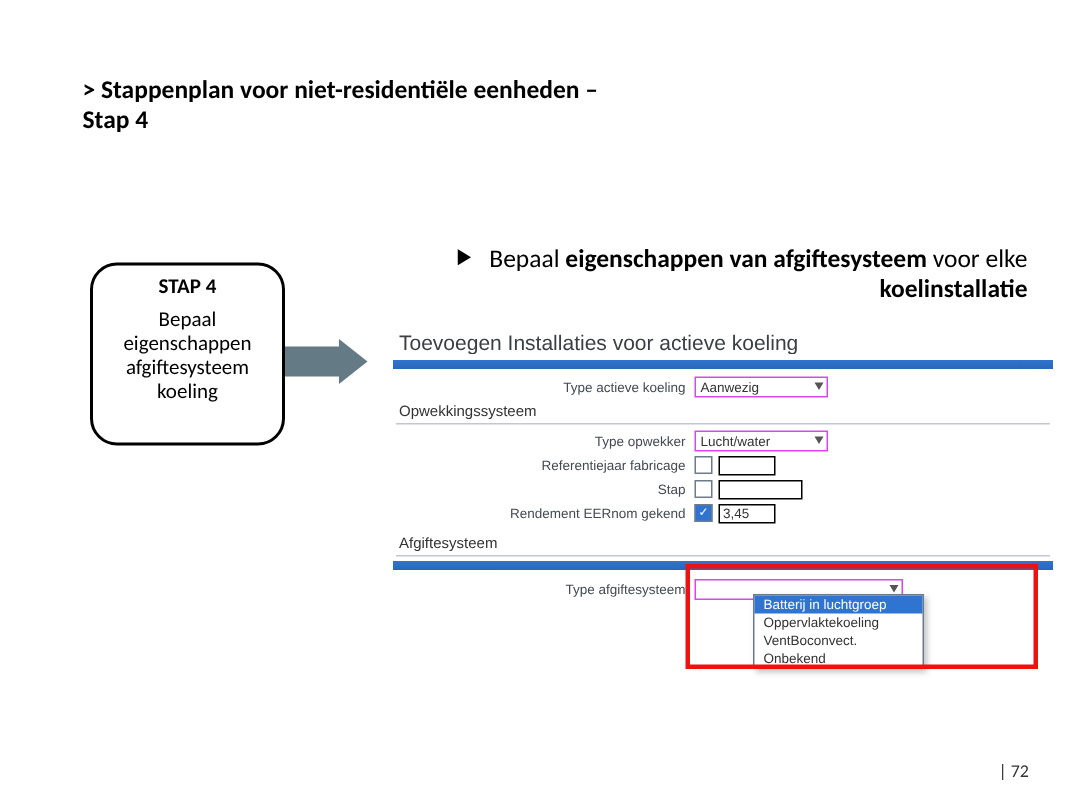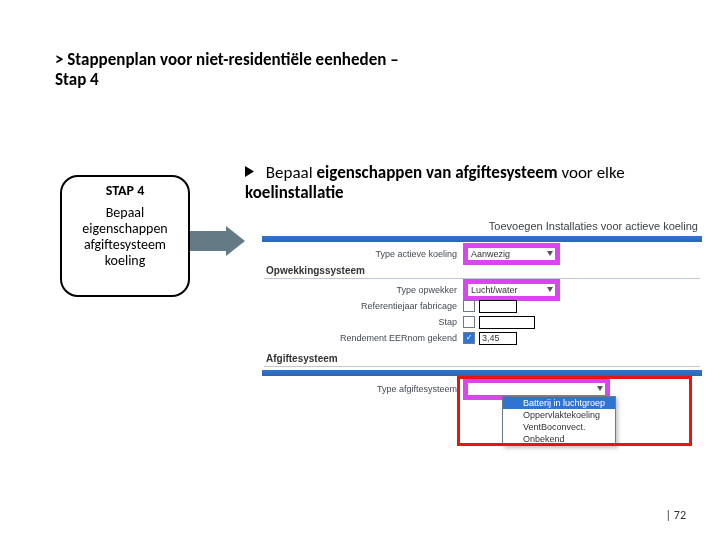--- a/index.html
+++ b/index.html
@@ -67,20 +67,21 @@
   }
 
   
   .bullet-row {
     position: absolute;
     left: 245px;
     top: 163px;
     width: 440px;
     font-size: 17px;
     line-height: 1.2;
+    text-align: right;
   }
   .bullet-marker {
     display: inline-block;
     vertical-align: top;
     margin-right: 6px;
     margin-top: 3px;
   }
   .bullet-marker svg { display: block; }
   .bullet-text { display: inline; }
 
@@ -89,34 +90,33 @@
     position: absolute;
     left: 262px;
     top: 218px;
     width: 440px;
     height: 230px;
     background: #fff;
     font-family: "Segoe UI", Arial, sans-serif;
     color: #555;
   }
   .shot-title {
-    font-size: 11px;
+    font-size: 14px;
     color: #3a3f46;
     padding: 2px 4px 4px 4px;
     filter: blur(0.4px);
-    text-align: right;
   }
   .blue-bar {
     height: 6px;
     background: linear-gradient(#2f74d0, #2a66b8);
     margin-bottom: 4px;
   }
   .section-label {
     font-size: 10px;
-    font-weight: 700;
+    font-weight: 400;
     color: #333;
     padding: 3px 4px 2px 4px;
     filter: blur(0.4px);
   }
   .sep {
     height: 1px;
     background: #9aa4b2;
     margin: 0 2px 3px 2px;
     opacity: .6;
   }
@@ -147,21 +147,21 @@
     border: 1px solid #000000;
     background: #fff;
     height: 11px;
     min-width: 32px;
     padding: 0 2px;
     font-size: 9px;
     color: #333;
   }
   .wide { min-width: 170px; }
   .dd {
-    border: 5px solid #d946ef;
+    border: 1px solid #d946ef;
     background: #fff;
     height: 12px;
     min-width: 70px;
     position: relative;
     padding: 0 14px 0 3px;
     font-size: 9px;
     color: #333;
     display: flex; align-items: center;
   }
   .dd::after {
@@ -183,21 +183,21 @@
   }
   .dd-open {
     position: absolute;
     border: 1px solid #6d7a8a;
     background: #fff;
     font-size: 9px;
     color: #333;
     box-shadow: 2px 2px 4px rgba(0,0,0,.25);
     filter: blur(0.4px);
   }
-  .dd-open div { padding: 1px 20px; white-space: nowrap; }
+  .dd-open div { padding: 1px 6px; white-space: nowrap; }
   .dd-open div.sel { background: #2f74d0; color: #fff; }
 
   .page-num {
     position: absolute;
     right: 34px;
     bottom: 18px;
     font-size: 12px;
     color: #333;
   }
 </style>

